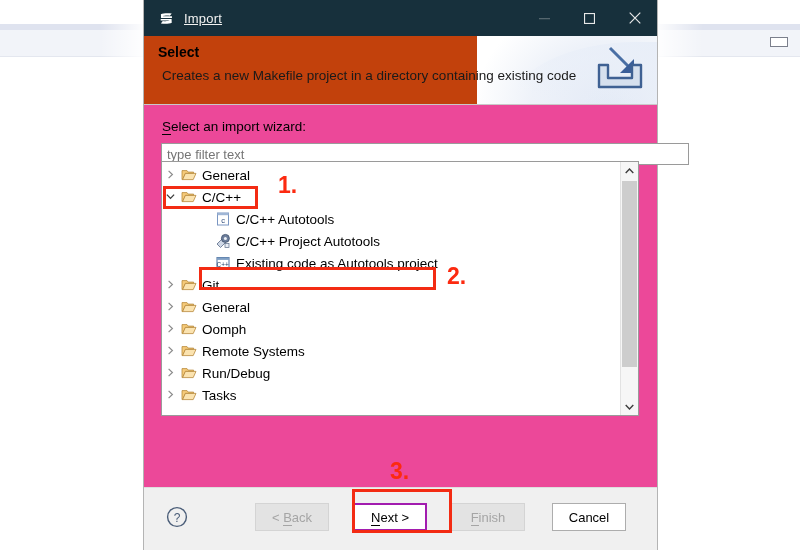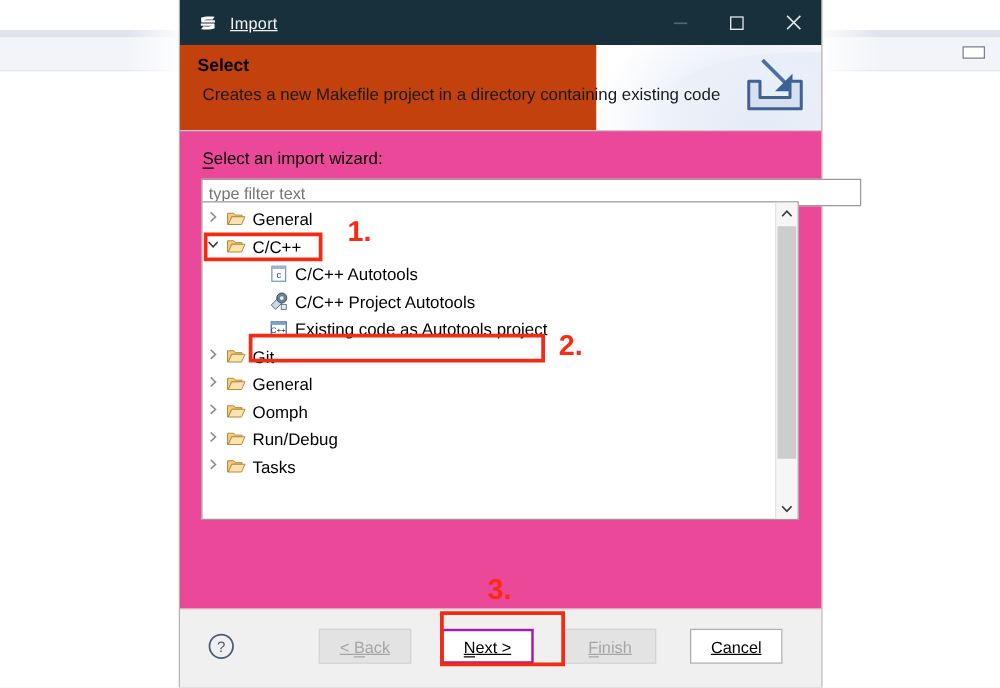--- a/index.html
+++ b/index.html
@@ -140,21 +140,20 @@
     border-top: 1px solid #dedede;
     position: relative;
   }
   .help-icon { position: absolute; left: 22px; top: 18px; }
   .btn {
     position: absolute; top: 15px; height: 28px; width: 74px;
     font-size: 13px; font-family: "Liberation Sans", sans-serif;
     background: #e1e1e1; border: 1px solid #c6c6c6; color: #000;
     display: flex; align-items: center; justify-content: center;
     box-sizing: border-box;
-    text-decoration: underline;
   }
   .btn.disabled { color: #a5a5a5; background: #e3e3e3; border-color: #d4d4d4; }
   .btn.default {
     background: #ffffff; border: 2px solid #a21caf; color: #000;
   }
   .btn u { text-decoration: none; border-bottom: 1px solid currentColor; }
   #btn-back { left: 111px; }
   #btn-next { left: 209px; }
   #btn-finish { left: 307px; }
   #btn-cancel { left: 408px; background:#ffffff; border:1px solid #adadad; }
@@ -327,20 +326,32 @@
           <div class="trow">
             <span class="twist"><svg width="9" height="9" viewBox="0 0 9 9">
                 <path d="M2.6 0.9 L6.4 4.5 L2.6 8.1" stroke="#8c8c8c" stroke-width="1.2" fill="none"></path>
               </svg></span>
             <span class="ticon">
               <svg width="16" height="16" viewBox="0 0 16 16">
                 <path d="M1 3.6 L6 3.6 L7.2 5.1 L12.6 5.1 L12.6 6.4 L4.4 6.4 L1.6 12.6 L1 12.6 Z" fill="#f6cb7a" stroke="#b8893b" stroke-width="0.8" stroke-linejoin="round"></path>
                 <path d="M4.4 6.4 L15 6.4 L12.2 12.6 L1.6 12.6 Z" fill="#fbe3b0" stroke="#b8893b" stroke-width="0.8" stroke-linejoin="round"></path>
               </svg>
             </span>
+            <span class="tlabel">Remote Systems</span>
+          </div>
+          <div class="trow">
+            <span class="twist"><svg width="9" height="9" viewBox="0 0 9 9">
+                <path d="M2.6 0.9 L6.4 4.5 L2.6 8.1" stroke="#8c8c8c" stroke-width="1.2" fill="none"></path>
+              </svg></span>
+            <span class="ticon">
+              <svg width="16" height="16" viewBox="0 0 16 16">
+                <path d="M1 3.6 L6 3.6 L7.2 5.1 L12.6 5.1 L12.6 6.4 L4.4 6.4 L1.6 12.6 L1 12.6 Z" fill="#f6cb7a" stroke="#b8893b" stroke-width="0.8" stroke-linejoin="round"></path>
+                <path d="M4.4 6.4 L15 6.4 L12.2 12.6 L1.6 12.6 Z" fill="#fbe3b0" stroke="#b8893b" stroke-width="0.8" stroke-linejoin="round"></path>
+              </svg>
+            </span>
             <span class="tlabel">Run/Debug</span>
           </div>
           <div class="trow">
             <span class="twist"><svg width="9" height="9" viewBox="0 0 9 9">
                 <path d="M2.6 0.9 L6.4 4.5 L2.6 8.1" stroke="#8c8c8c" stroke-width="1.2" fill="none"></path>
               </svg></span>
             <span class="ticon">
               <svg width="16" height="16" viewBox="0 0 16 16">
                 <path d="M1 3.6 L6 3.6 L7.2 5.1 L12.6 5.1 L12.6 6.4 L4.4 6.4 L1.6 12.6 L1 12.6 Z" fill="#f6cb7a" stroke="#b8893b" stroke-width="0.8" stroke-linejoin="round"></path>
                 <path d="M4.4 6.4 L15 6.4 L12.2 12.6 L1.6 12.6 Z" fill="#fbe3b0" stroke="#b8893b" stroke-width="0.8" stroke-linejoin="round"></path>

